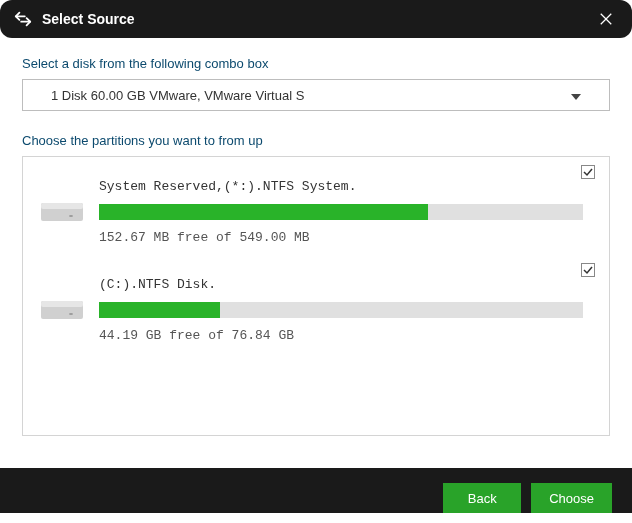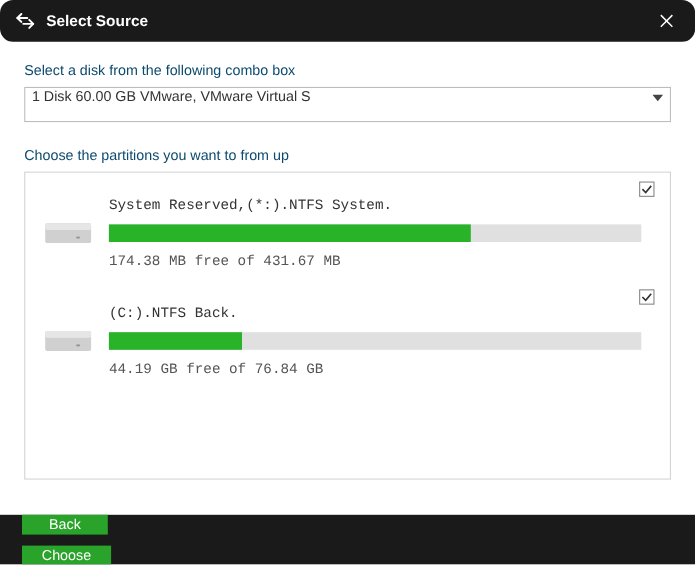--- a/index.html
+++ b/index.html
@@ -56,21 +56,22 @@
       color: #0c4a6e;
       margin-bottom: 8px;
       font-size: 13px;
     }
     .combo {
       width: 100%;
       height: 32px;
       border: 1px solid #bdbdbd;
       background: #fff;
       display: flex;
-      padding: 0 6px;
+      align-items: center;
+      padding: 0 28px;
       cursor: pointer;
       margin-bottom: 22px;
     }
     .combo .combo-text {
       flex: 1;
       color: #333;
       font-size: 13px;
     }
     .combo .arrow {
       color: #555;
@@ -135,25 +136,24 @@
       cursor: pointer;
     }
     .partition-check svg {
       width: 12px;
       height: 12px;
     }
     .footer {
       height: 45px;
       background: #1a1a1a;
       display: flex;
-      align-items: flex-start;
+      align-items: flex-end;
       justify-content: flex-end;
       padding: 0 20px;
       gap: 10px;
-      flex-direction: column;
     }
     .btn {
       height: 30px;
       min-width: 78px;
       padding: 0 18px;
       background: #29a329;
       color: #fff;
       border: none;
       font-size: 13px;
       cursor: pointer;
@@ -212,39 +212,39 @@
           <rect x="0" y="6" width="42" height="18" rx="2" fill="#d0d0d0"></rect>
           <rect x="0" y="6" width="42" height="6" rx="2" fill="#e6e6e6"></rect>
           <ellipse cx="30" cy="19" rx="2" ry="1" fill="#999"></ellipse>
         </svg>
       </div>
       <div class="partition-details">
         <div class="partition-name">System Reserved,(*:).NTFS System.</div>
         <div class="bar">
           <div class="bar-fill" style="width:68%"></div>
         </div>
-        <div class="partition-free">174.38 MB free of 431.67 MB</div>
+        <div class="partition-free">152.67 MB free of 549.00 MB</div>
       </div>
     </div>
 
     <div class="partition-item">
       <span class="partition-check">
         <svg viewBox="0 0 12 12" stroke="#333" stroke-width="1.5" fill="none">
             <polyline points="2,6 5,9 10,3"></polyline>
           </svg>
       </span>
       <div class="disk-icon">
         <svg viewBox="0 0 42 30">
           <rect x="0" y="6" width="42" height="18" rx="2" fill="#d0d0d0"></rect>
           <rect x="0" y="6" width="42" height="6" rx="2" fill="#e6e6e6"></rect>
           <ellipse cx="30" cy="19" rx="2" ry="1" fill="#999"></ellipse>
         </svg>
       </div>
       <div class="partition-details">
-        <div class="partition-name">(C:).NTFS Back.</div>
+        <div class="partition-name">(C:).NTFS Disk.</div>
         <div class="bar">
           <div class="bar-fill" style="width:25%"></div>
         </div>
         <div class="partition-free">44.19 GB free of 76.84 GB</div>
       </div>
     </div>
 
   </div>
 </div>
 

